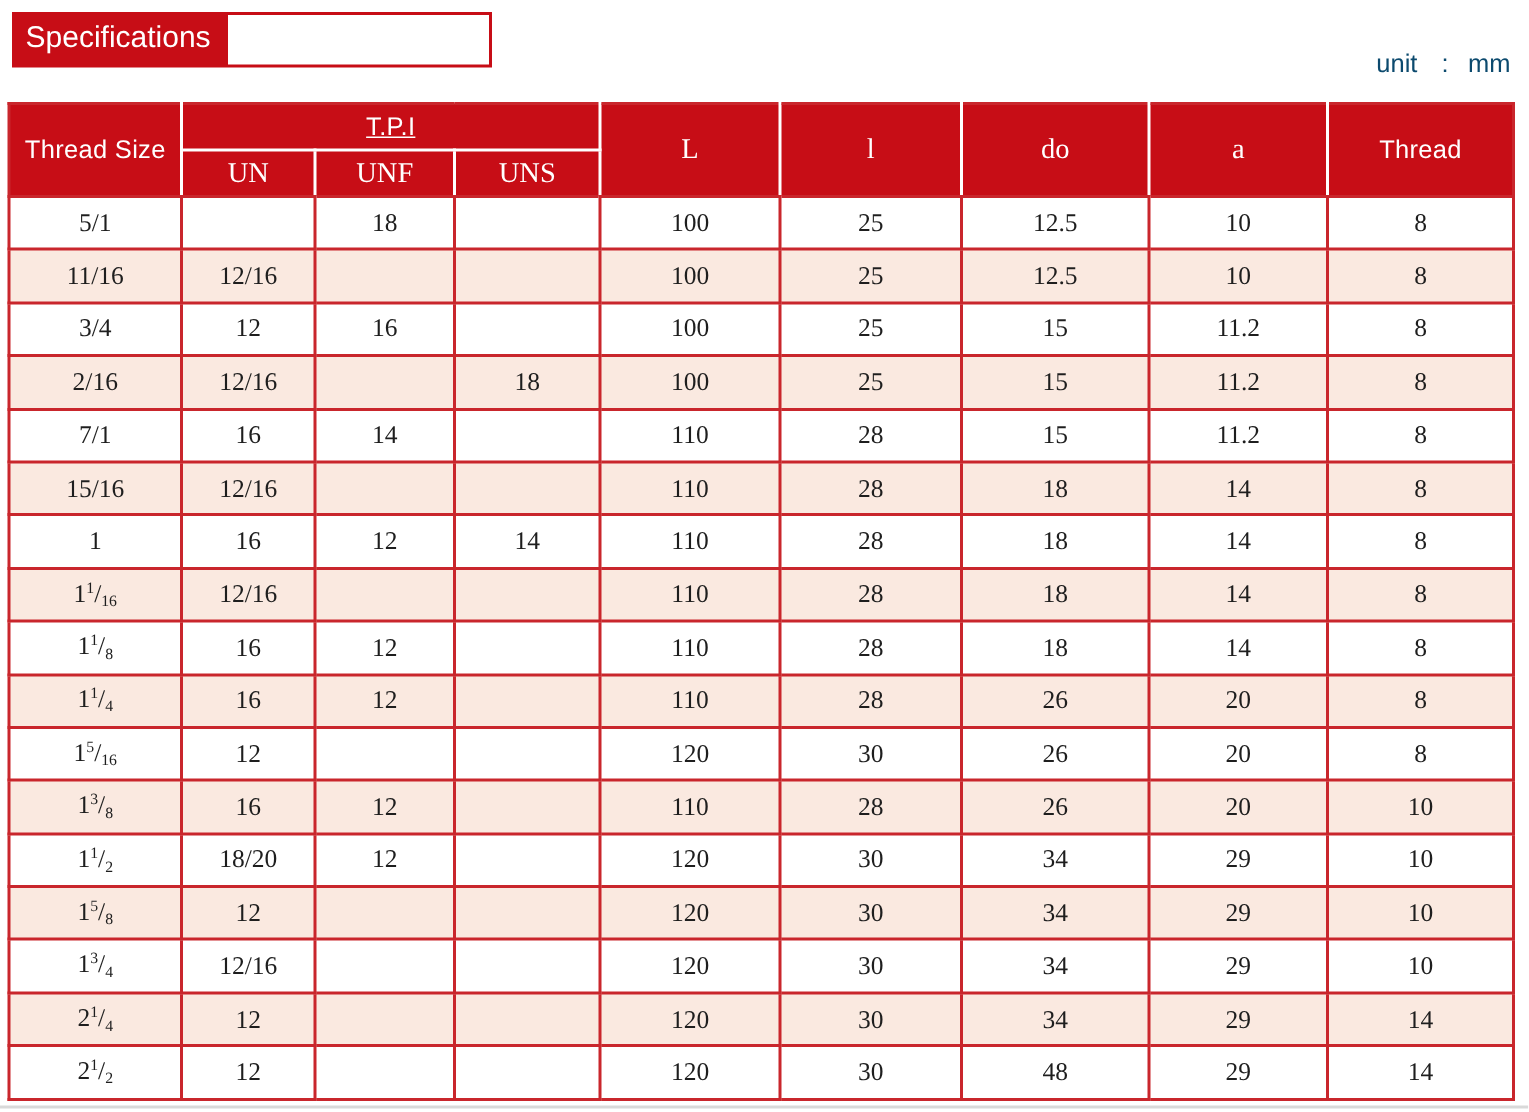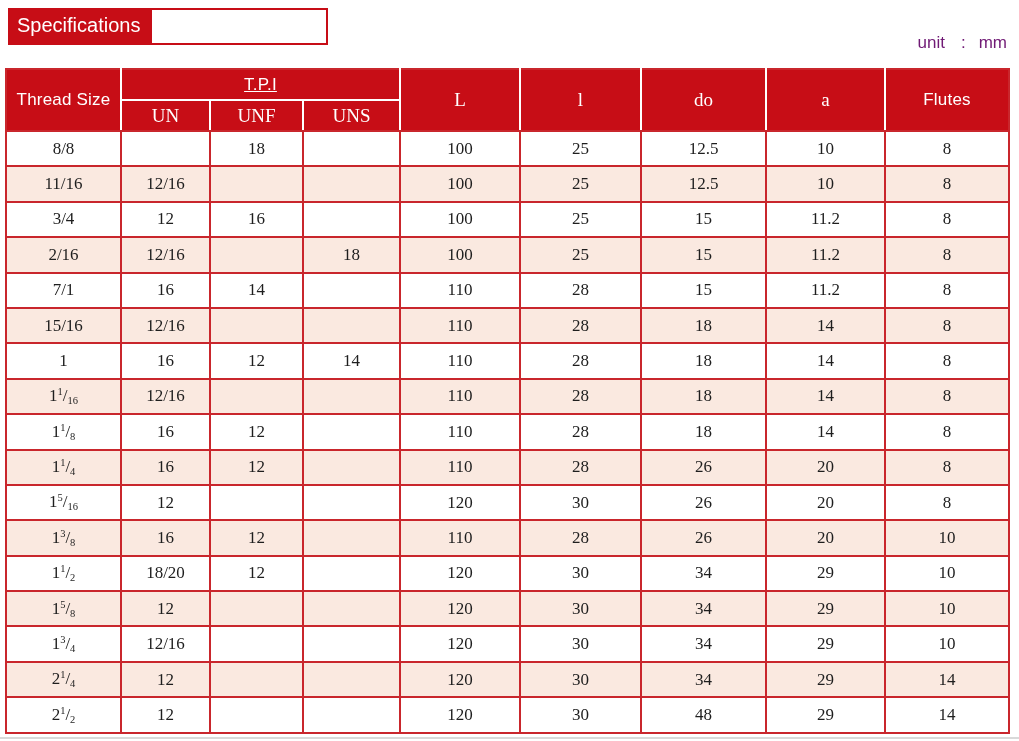--- a/index.html
+++ b/index.html
@@ -21,21 +21,21 @@
   
   .title-row{position:absolute;left:8px;top:8px;display:flex;align-items:stretch;height:37px;}
   .title-badge{
     background:var(--header-red);color:#fff;
     font-size:20px;font-weight:normal;
     display:flex;align-items:center;
     padding:0 10px 2px 9px;
   }
   .title-box{width:178px;background:#fff;border:2px solid var(--header-red);}
   
-  .unit-note{position:absolute;top:33px;right:12px;font-size:17px;color:#701a75;}
+  .unit-note{position:absolute;top:33px;right:12px;font-size:17px;color:#0c4a6e;}
   .unit-note .colon{display:inline-block;margin:0 13px 0 16px;}
   
   .spec-table{
     position:absolute;left:5px;top:68px;
     width:1003px;
     border-collapse:collapse;table-layout:fixed;border-radius:10px;
   }
   .spec-table thead tr{height:31px;}
   .spec-table thead th{
     background:var(--header-red);
@@ -89,31 +89,31 @@
         <col style="width:124px">
     </colgroup>
     <thead>
       <tr>
         <th rowspan="2" class="th-sans th-edge-left">Thread Size</th>
         <th colspan="3" class="th-sans th-tpi">T.P.I</th>
         <th rowspan="2" class="th-serif">L</th>
         <th rowspan="2" class="th-serif">l</th>
         <th rowspan="2" class="th-serif">do</th>
         <th rowspan="2" class="th-serif">a</th>
-        <th rowspan="2" class="th-sans th-edge-right">Flutes</th>
+        <th rowspan="2" class="th-sans th-edge-right">Thread</th>
       </tr>
       <tr>
         <th class="th-serif">UN</th>
         <th class="th-serif">UNF</th>
         <th class="th-serif">UNS</th>
       </tr>
     </thead>
     <tbody id="tbody">
         <tr>
-          <td>8/8</td>
+          <td>5/1</td>
           <td></td>
           <td>18</td>
           <td></td>
           <td>100</td>
           <td>25</td>
           <td>12.5</td>
           <td>10</td>
           <td>8</td>
         </tr>
         <tr class="alt">

